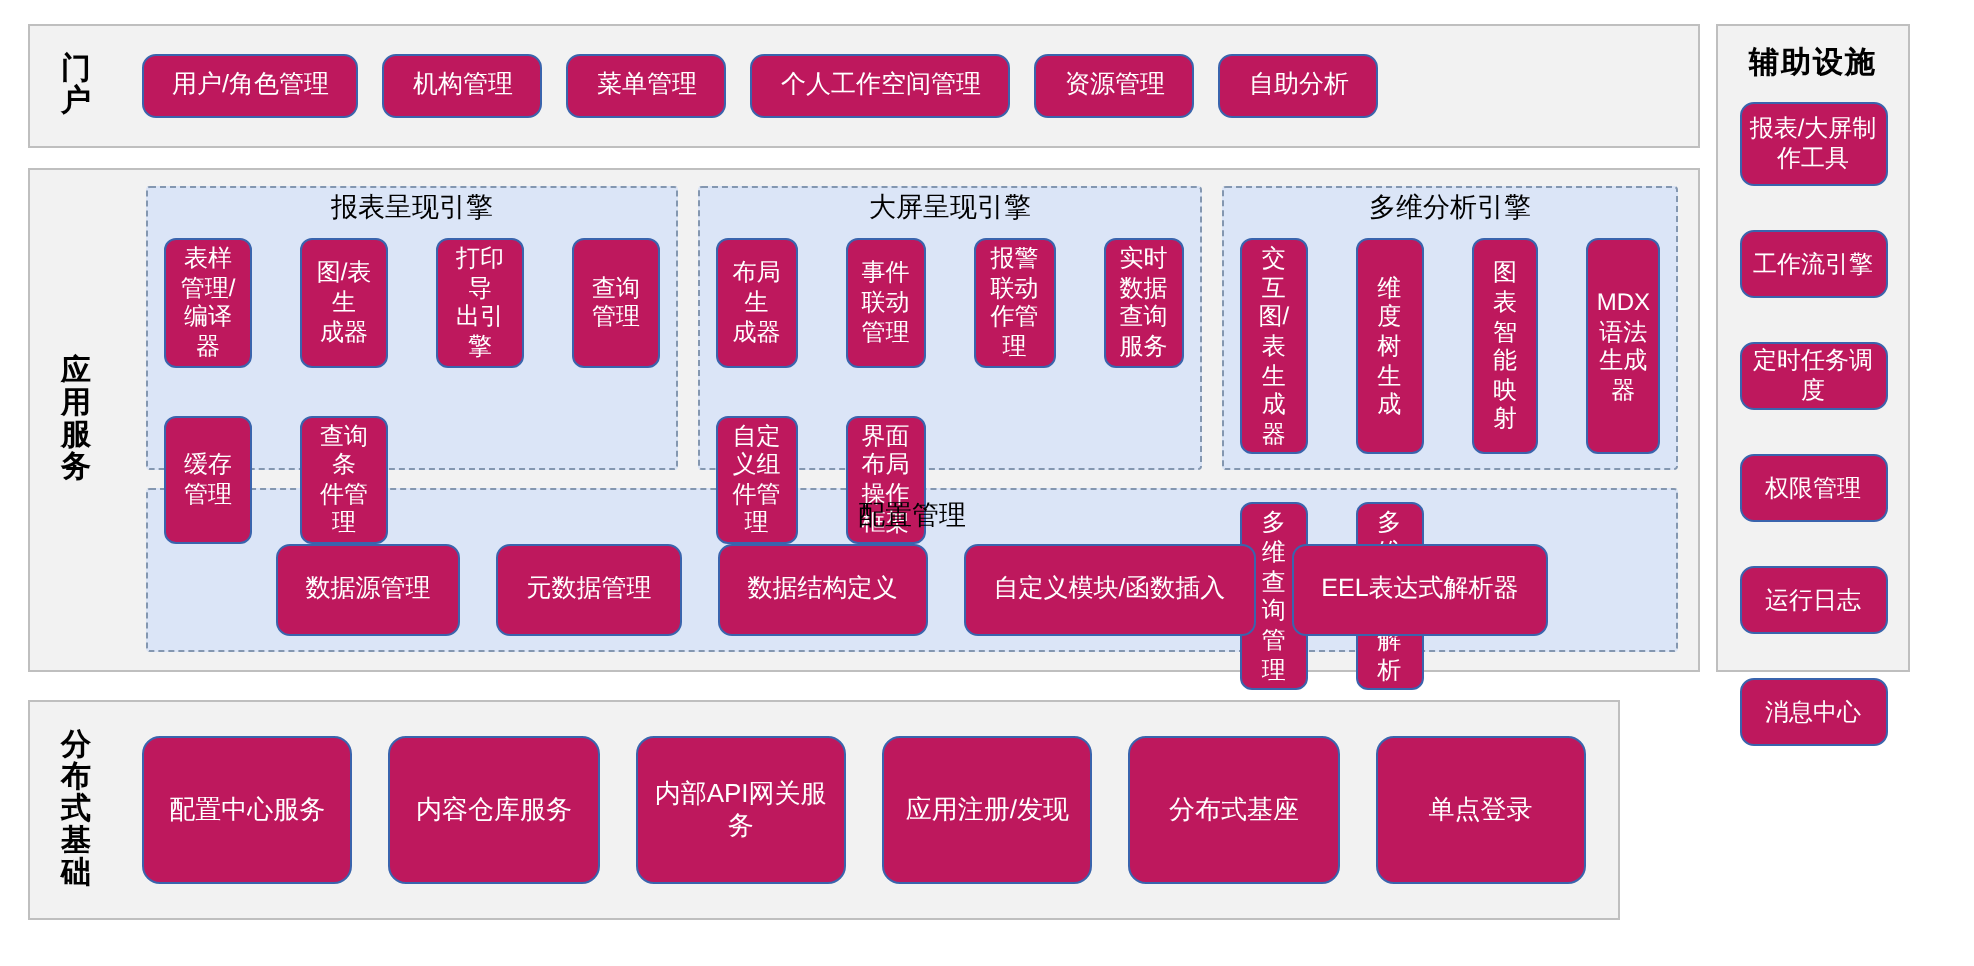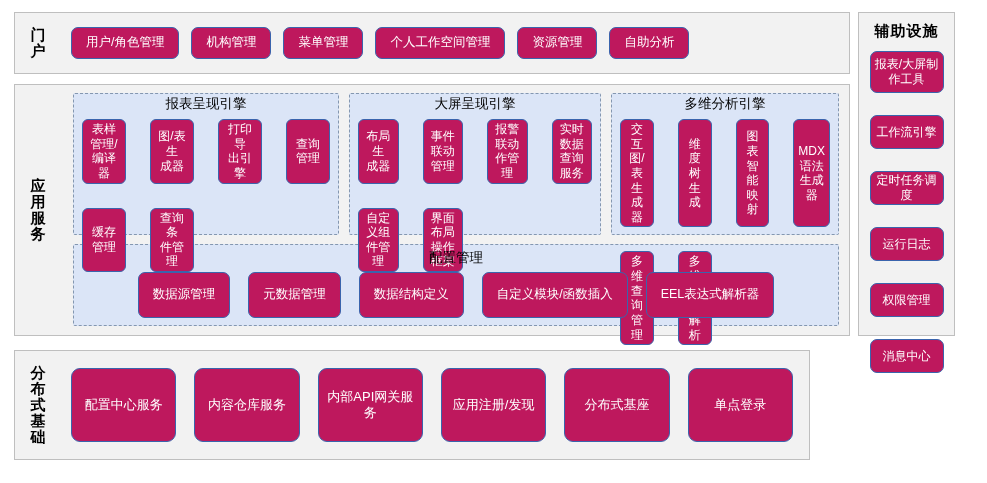--- a/index.html
+++ b/index.html
@@ -225,19 +225,19 @@
     </div>
   </div>
 
   <div class="frame" id="aux-frame">
     <div class="aux-title">辅助设施</div>
     <div class="aux-list">
       <div class="btn tall">报表/大屏制
 作工具</div>
       <div class="btn">工作流引擎</div>
       <div class="btn">定时任务调度</div>
+      <div class="btn">权限管理</div>
       <div class="btn">运行日志</div>
-      <div class="btn">权限管理</div>
       <div class="btn">消息中心</div>
     </div>
   </div>
 
 </div>
 
 </body></html>

